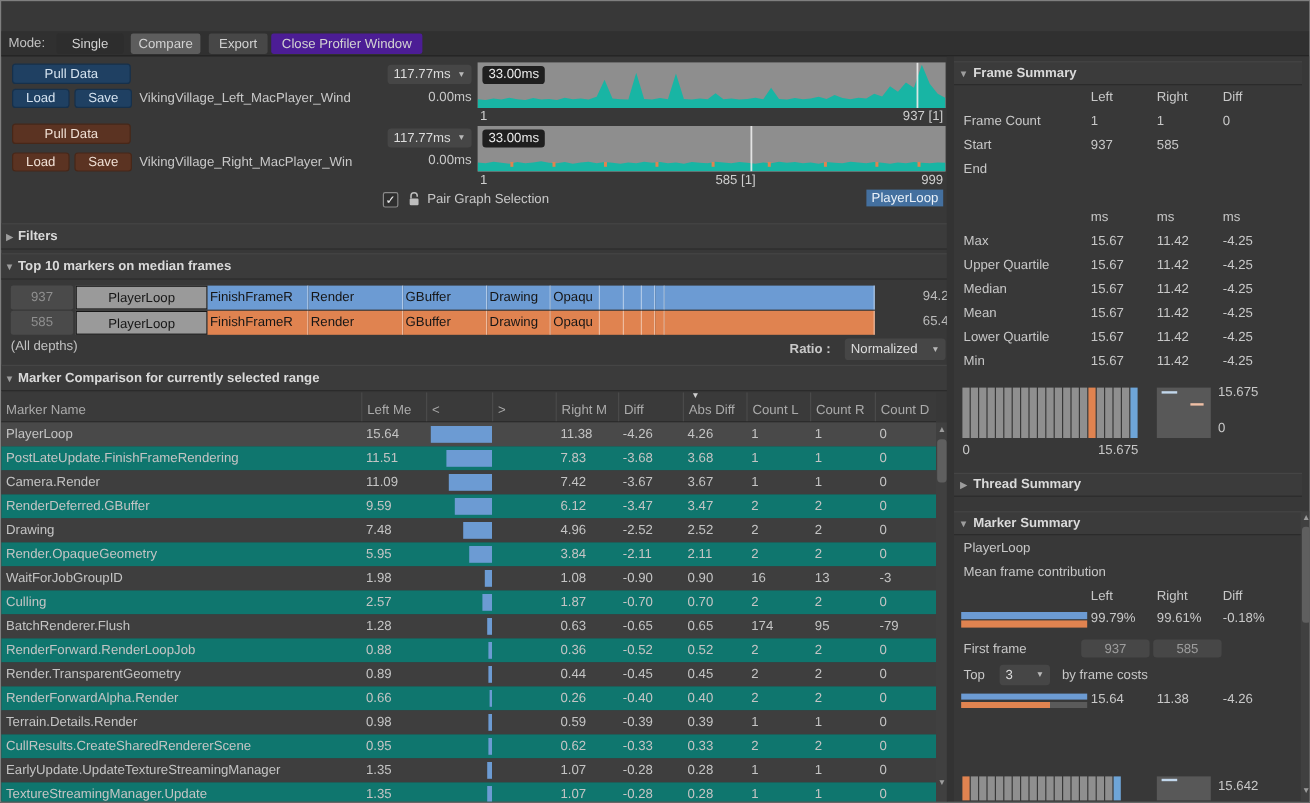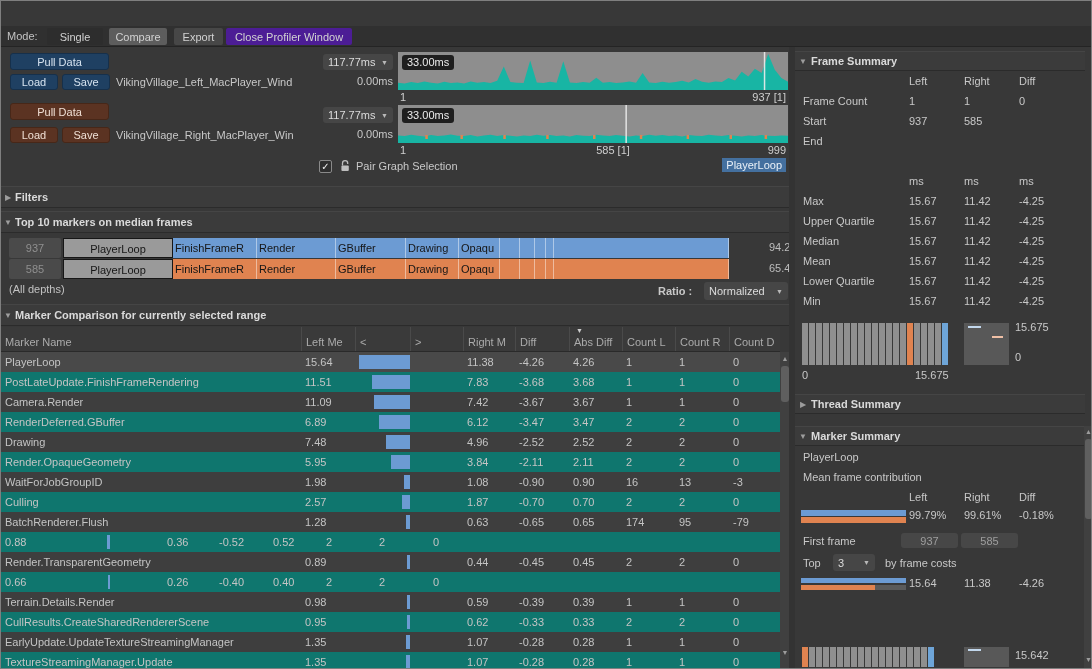--- a/index.html
+++ b/index.html
@@ -318,21 +318,21 @@
        <div class="ccell" style="width:53px"></div>
        <div class="ccell" style="width:52px">7.42</div>
        <div class="ccell" style="width:54px">-3.67</div>
        <div class="ccell" style="width:53px">3.67</div>
        <div class="ccell" style="width:53px">1</div>
        <div class="ccell" style="width:54px">1</div>
        <div class="ccell" style="width:50px">0</div>
      </div>
       <div class="cmp-row odd">
        <div class="ccell" style="width:300px">RenderDeferred.GBuffer</div>
-       <div class="ccell" style="width:54px">6.89</div>
+       <div class="ccell" style="width:54px">9.59</div>
        <div class="ccell barcell" style="width:55px">
          <div class="bar" style="width:31px;background:#6c9bd3"></div>
        </div>
        <div class="ccell" style="width:53px"></div>
        <div class="ccell" style="width:52px">6.12</div>
        <div class="ccell" style="width:54px">-3.47</div>
        <div class="ccell" style="width:53px">3.47</div>
        <div class="ccell" style="width:53px">2</div>
        <div class="ccell" style="width:54px">2</div>
        <div class="ccell" style="width:50px">0</div>
@@ -401,20 +401,21 @@
        </div>
        <div class="ccell" style="width:53px"></div>
        <div class="ccell" style="width:52px">0.63</div>
        <div class="ccell" style="width:54px">-0.65</div>
        <div class="ccell" style="width:53px">0.65</div>
        <div class="ccell" style="width:53px">174</div>
        <div class="ccell" style="width:54px">95</div>
        <div class="ccell" style="width:50px">-79</div>
      </div>
       <div class="cmp-row odd">
+       <div class="ccell" style="width:300px">RenderForward.RenderLoopJob</div>
        <div class="ccell" style="width:54px">0.88</div>
        <div class="ccell barcell" style="width:55px">
          <div class="bar" style="width:3px;background:#6c9bd3"></div>
        </div>
        <div class="ccell" style="width:53px"></div>
        <div class="ccell" style="width:52px">0.36</div>
        <div class="ccell" style="width:54px">-0.52</div>
        <div class="ccell" style="width:53px">0.52</div>
        <div class="ccell" style="width:53px">2</div>
        <div class="ccell" style="width:54px">2</div>
@@ -428,20 +429,21 @@
        </div>
        <div class="ccell" style="width:53px"></div>
        <div class="ccell" style="width:52px">0.44</div>
        <div class="ccell" style="width:54px">-0.45</div>
        <div class="ccell" style="width:53px">0.45</div>
        <div class="ccell" style="width:53px">2</div>
        <div class="ccell" style="width:54px">2</div>
        <div class="ccell" style="width:50px">0</div>
      </div>
       <div class="cmp-row odd">
+       <div class="ccell" style="width:300px">RenderForwardAlpha.Render</div>
        <div class="ccell" style="width:54px">0.66</div>
        <div class="ccell barcell" style="width:55px">
          <div class="bar" style="width:2px;background:#6c9bd3"></div>
        </div>
        <div class="ccell" style="width:53px"></div>
        <div class="ccell" style="width:52px">0.26</div>
        <div class="ccell" style="width:54px">-0.40</div>
        <div class="ccell" style="width:53px">0.40</div>
        <div class="ccell" style="width:53px">2</div>
        <div class="ccell" style="width:54px">2</div>

